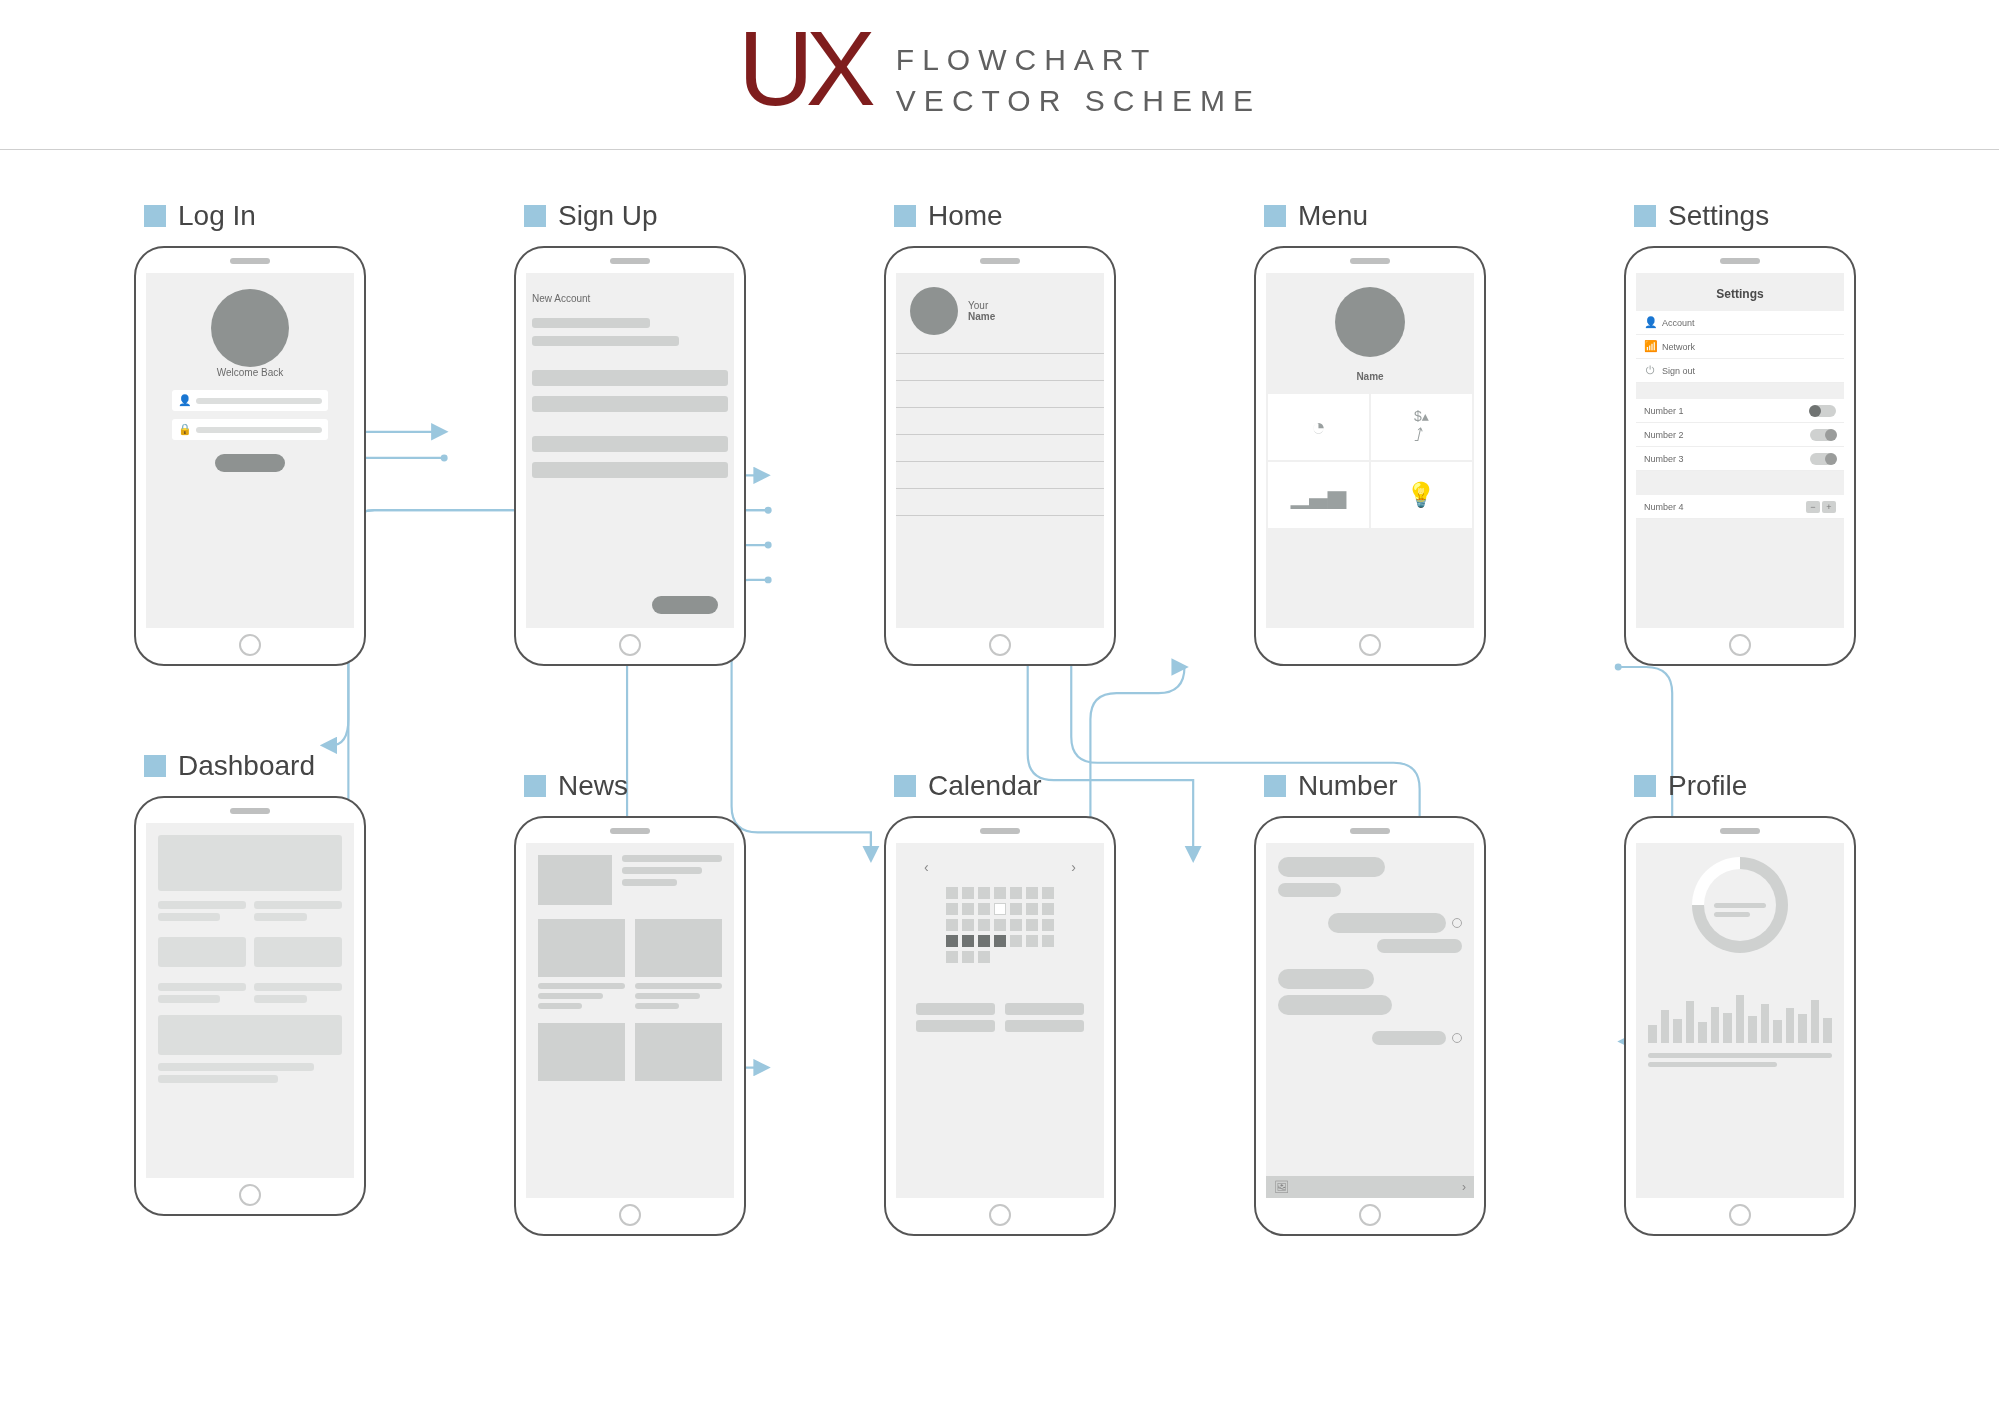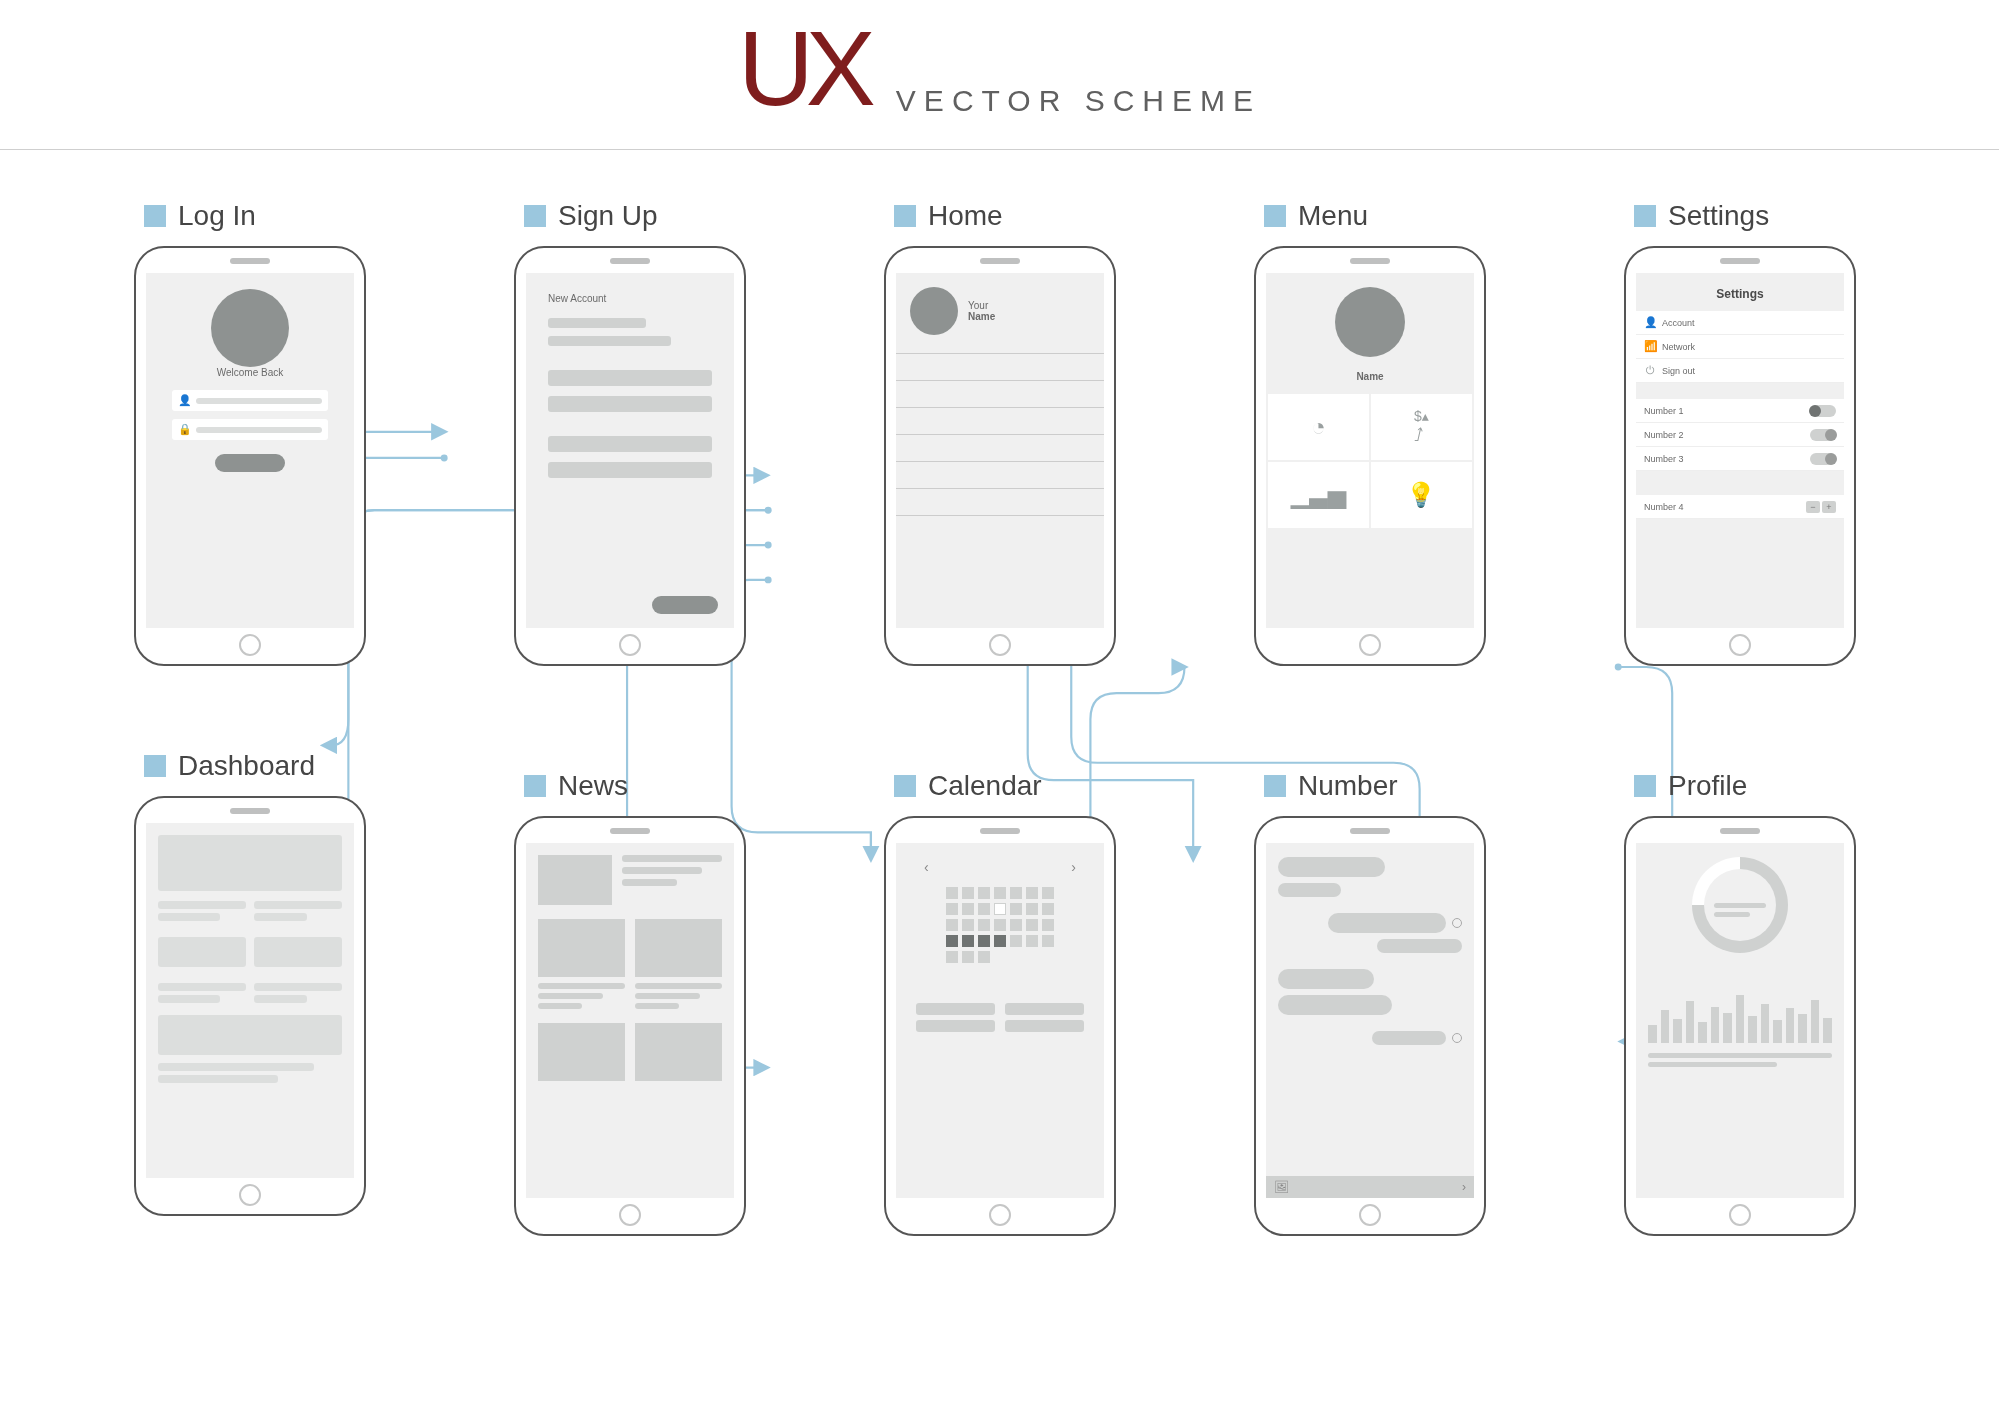--- a/index.html
+++ b/index.html
@@ -167,20 +167,21 @@
 
   
   .ico{font-size:11px;color:#9aa0a0;width:12px;text-align:center;}
 </style>
 </head>
 <body>
 
 <div class="header">
   <div class="ux-mark">UX</div>
   <div class="header-sub">
+    <div>FLOWCHART</div>
     <div>VECTOR SCHEME</div>
   </div>
 </div>
 
 <div class="canvas">
 
   <svg class="connectors" viewBox="0 0 1999 1263">
 
     <defs>
       <marker id="arr" markerWidth="8" markerHeight="8" refX="6" refY="4" orient="auto">
@@ -263,21 +264,21 @@
     </div>
   </div>
 
   <div class="phone-block" style="left:514px; top:50px;">
     <div class="phone-label">
       <span class="sq"></span>
       <span>Sign Up</span>
     </div>
     <div class="phone">
       <div class="speaker"></div>
-      <div class="screen" style="padding:20px 22px;">
+      <div class="screen" style="padding:20px 6px;">
         <div class="txt" style="text-align:left">New Account</div>
         <div style="height:14px"></div>
         <div class="bar" style="width:60%;margin-bottom:8px"></div>
         <div class="bar" style="width:75%;margin-bottom:24px"></div>
         <div class="bar" style="height:16px;margin-bottom:10px"></div>
         <div class="bar" style="height:16px;margin-bottom:24px"></div>
         <div class="bar" style="height:16px;margin-bottom:10px"></div>
         <div class="bar" style="height:16px;"></div>
         <div class="pill" style="position:absolute;right:16px;bottom:14px;width:66px;height:18px;"></div>
       </div>

